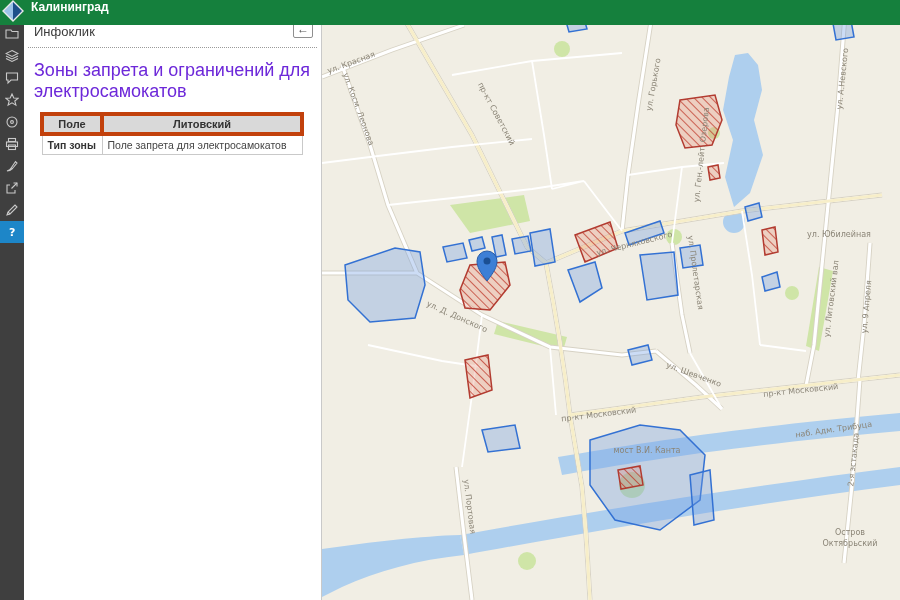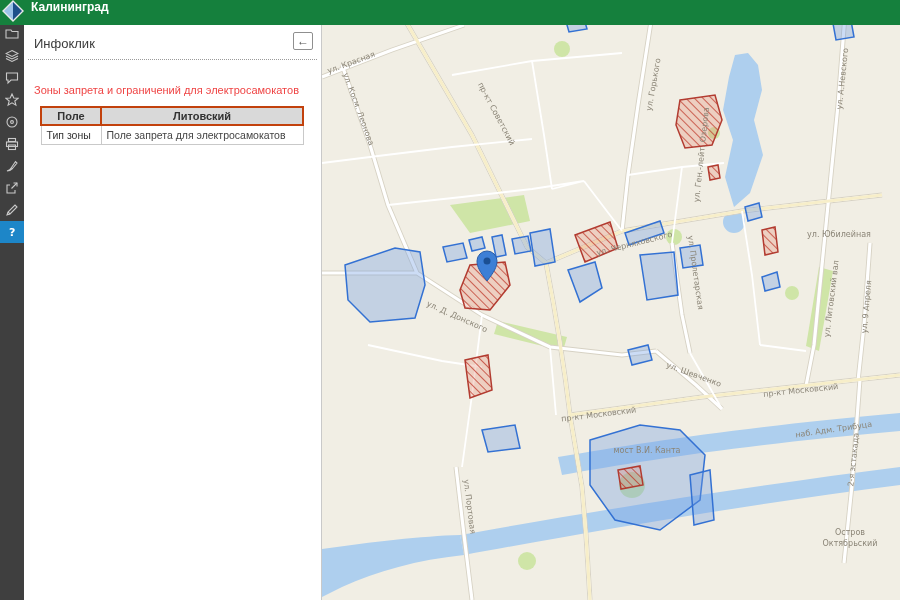--- a/index.html
+++ b/index.html
@@ -12,28 +12,28 @@
 
   .iconbar{position:absolute;left:0;top:15px;width:24px;height:585px;background:#3f3f3f;z-index:20;padding-top:8px}
   .icon-cell{width:24px;height:22px;display:flex;align-items:center;justify-content:center;cursor:pointer}
   .icon-cell svg{stroke:#c9c9c9;fill:none;stroke-width:1.1}
   .icon-cell.active{background:#1d86c8}
   .icon-cell.active svg{stroke:#fff}
   .icon-cell text{stroke:none;fill:#c9c9c9;font-family:"DejaVu Sans",sans-serif;font-size:11px;font-weight:bold}
   .icon-cell.active text{fill:#fff}
 
   .panel{position:absolute;left:24px;top:15px;width:298px;height:585px;background:#fff;border-right:1px solid #c9c9c9;z-index:10}
-  .panel-header{height:33px;margin:12px 4px;padding:7px 4px 0 6px;position:relative;border-bottom:1px dotted #9a9a9a}
+  .panel-header{height:33px;margin:0 4px;padding:7px 4px 0 6px;position:relative;border-bottom:1px dotted #9a9a9a}
   .panel-header-title{font-size:13px;color:#3c3c3c}
   .back-btn{position:absolute;right:4px;top:5px;width:20px;height:18px;border:1px solid #8f8f8f;background:#fff;border-radius:2px;font-size:12px;line-height:16px;text-align:center;color:#555;cursor:pointer}
-  .feature-title{padding:12px 0 0 10px;font-size:11px;color:#ef4444}
+  .feature-title{padding:12px 0 0 10px;font-size:18px;color:#6d28d9}
   .info-table{margin:10px 0 0 16px;width:264px;border-collapse:collapse;font-size:10.5px}
-  .info-table th{background:#d9d9d9;border:2px solid #c2410c;font-weight:bold;font-size:11px;padding:2px 12px;color:#333;text-align:center}
+  .info-table th{background:#d9d9d9;border:4px solid #c2410c;font-weight:bold;font-size:11px;padding:2px 12px;color:#333;text-align:center}
   .info-table td{border:1px solid #c9c9c9;padding:3px 5px;color:#444;background:#fff}
-  .info-table td.field{font-weight:normal;color:#333;width:60px;white-space:nowrap}
+  .info-table td.field{font-weight:bold;color:#333;width:60px;white-space:nowrap}
 
   .map{position:absolute;left:322px;top:15px;width:578px;height:585px;background:#f1eee4}
   .water{fill:#aecfee}
   .park{fill:#cfe5a7}
   .road-casing{fill:none;stroke:#d7d2c4;stroke-width:5;stroke-linejoin:round}
   .road-fill{fill:none;stroke:#ffffff;stroke-width:3.2;stroke-linejoin:round}
   .road-hwy{fill:none;stroke:#f7eec9;stroke-width:3.2;stroke-linejoin:round}
   .road-minor{fill:none;stroke:#ffffff;stroke-width:1.8}
   .blue-zone{fill:rgba(110,155,225,0.35);stroke:#3371d3;stroke-width:1.5}
   .red-zone{fill:url(#hatch);stroke:#b23b30;stroke-width:1.5}

